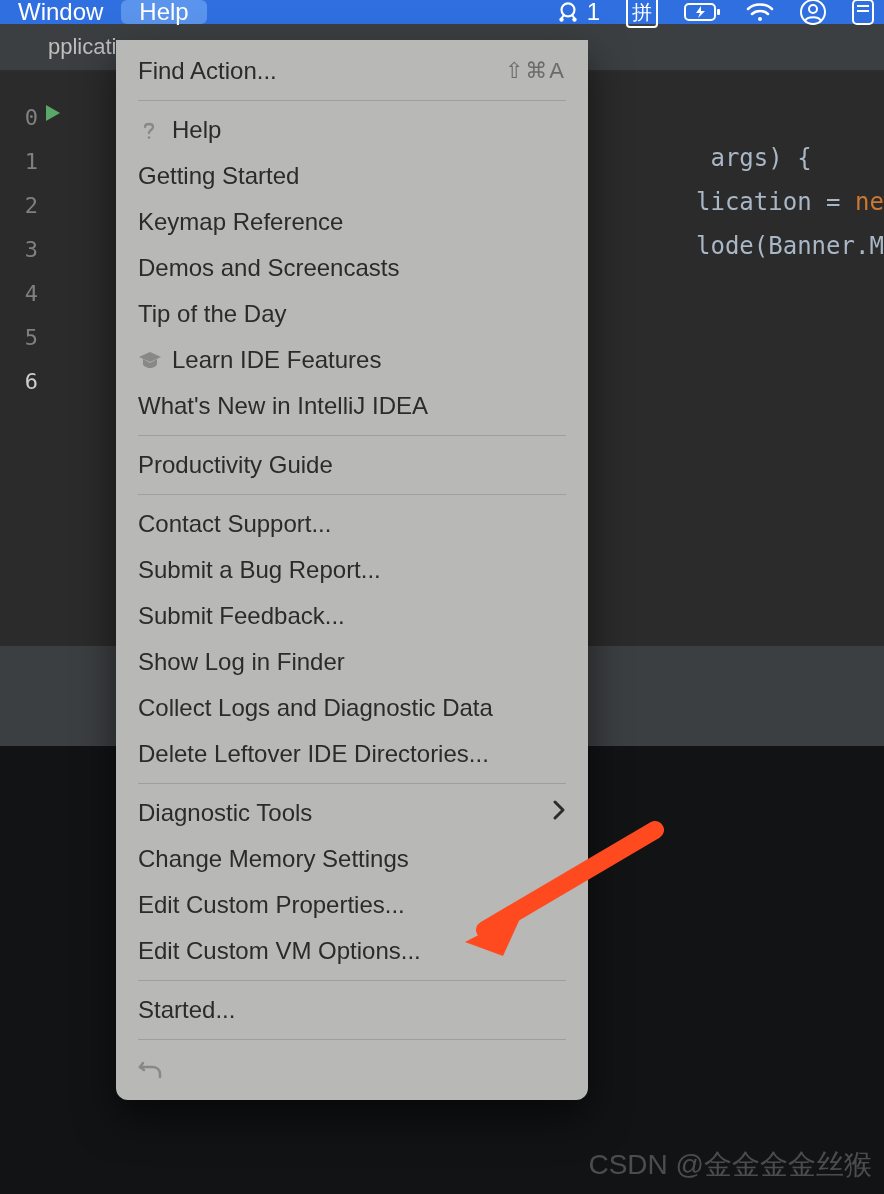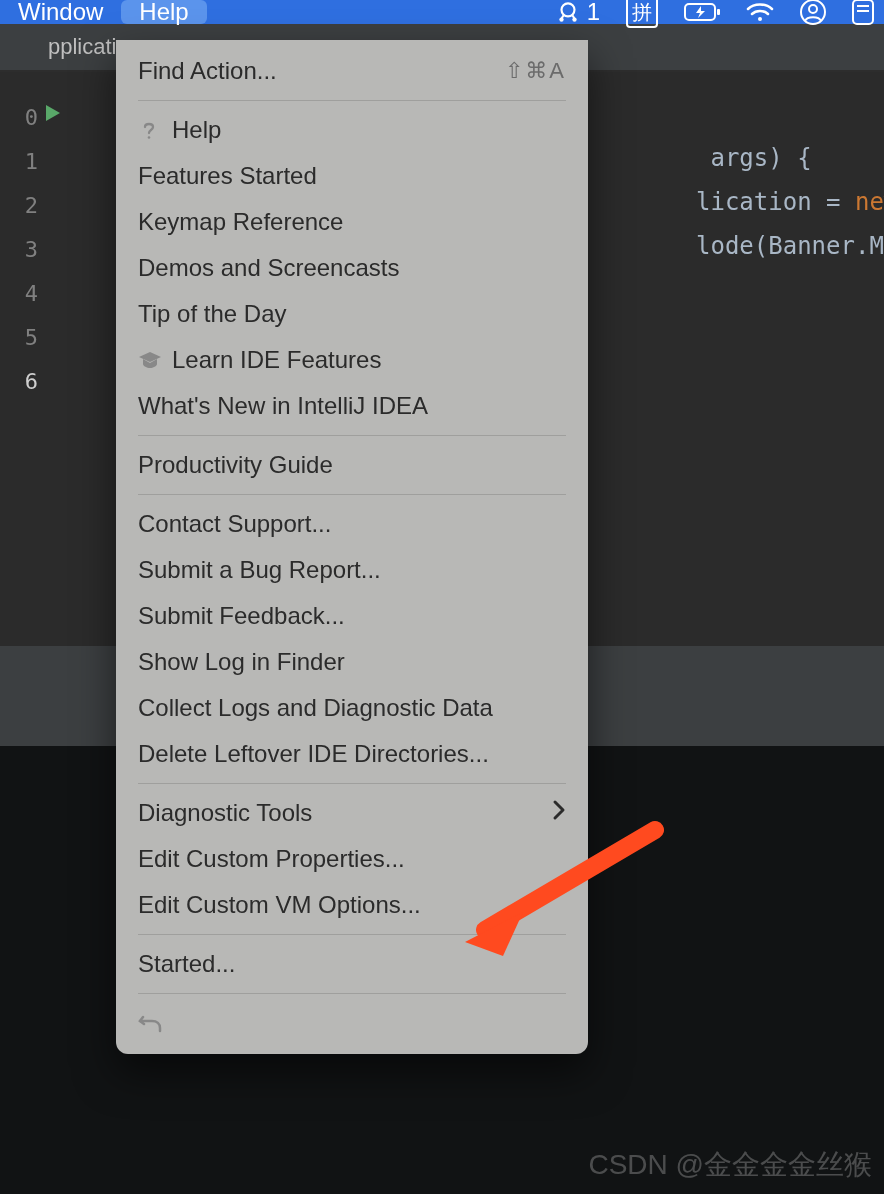--- a/index.html
+++ b/index.html
@@ -277,21 +277,21 @@
   <div class="dd-item">
     <span class="dd-icon">
       <svg width="22" height="22" viewBox="0 0 22 22" stroke="#888" stroke-width="2.3" fill="none" stroke-linecap="round">
         <path d="M7 8 C7 4 15 4 15 8 C15 11 11 11 11 14"></path>
         <circle cx="11" cy="18.5" r="1.3" fill="#888" stroke="none"></circle>
       </svg>
     </span>
     <span class="dd-label">Help</span>
   </div>
   <div class="dd-item">
-    <span class="dd-label">Features Started</span>
+    <span class="dd-label">Getting Started</span>
   </div>
   <div class="dd-item">
     <span class="dd-label">Keymap Reference</span>
   </div>
   <div class="dd-item">
     <span class="dd-label">Demos and Screencasts</span>
   </div>
   <div class="dd-item">
     <span class="dd-label">Tip of the Day</span>
   </div>
@@ -334,20 +334,23 @@
   </div>
   <div class="dd-sep"></div>
 
   <div class="dd-item">
     <span class="dd-label">Diagnostic Tools</span>
     <span class="dd-arrow">
       <svg width="14" height="22" viewBox="0 0 14 22" fill="none" stroke="#2b2b2b" stroke-width="3" stroke-linecap="round" stroke-linejoin="round">
         <path d="M3 3 L11 11 L3 19"></path>
       </svg>
     </span>
+  </div>
+  <div class="dd-item">
+    <span class="dd-label">Change Memory Settings</span>
   </div>
   <div class="dd-item">
     <span class="dd-label">Edit Custom Properties...</span>
   </div>
   <div class="dd-item">
     <span class="dd-label">Edit Custom VM Options...</span>
   </div>
   <div class="dd-sep"></div>
 
   <div class="dd-item">

